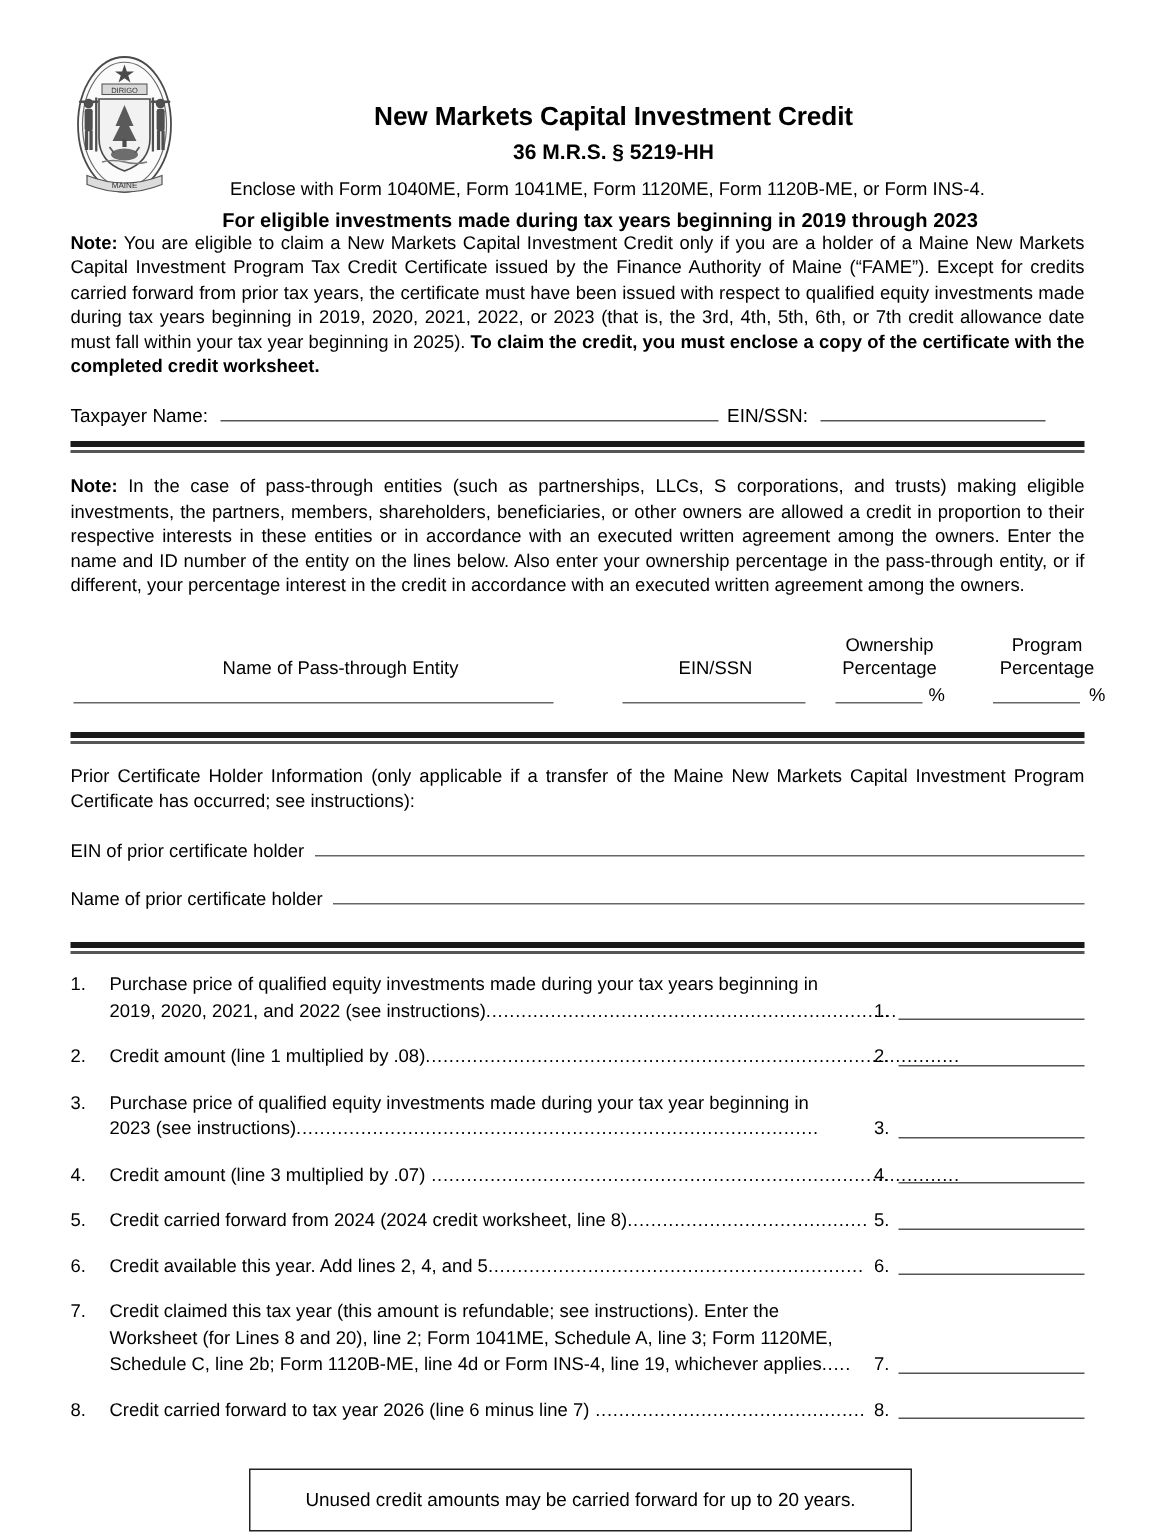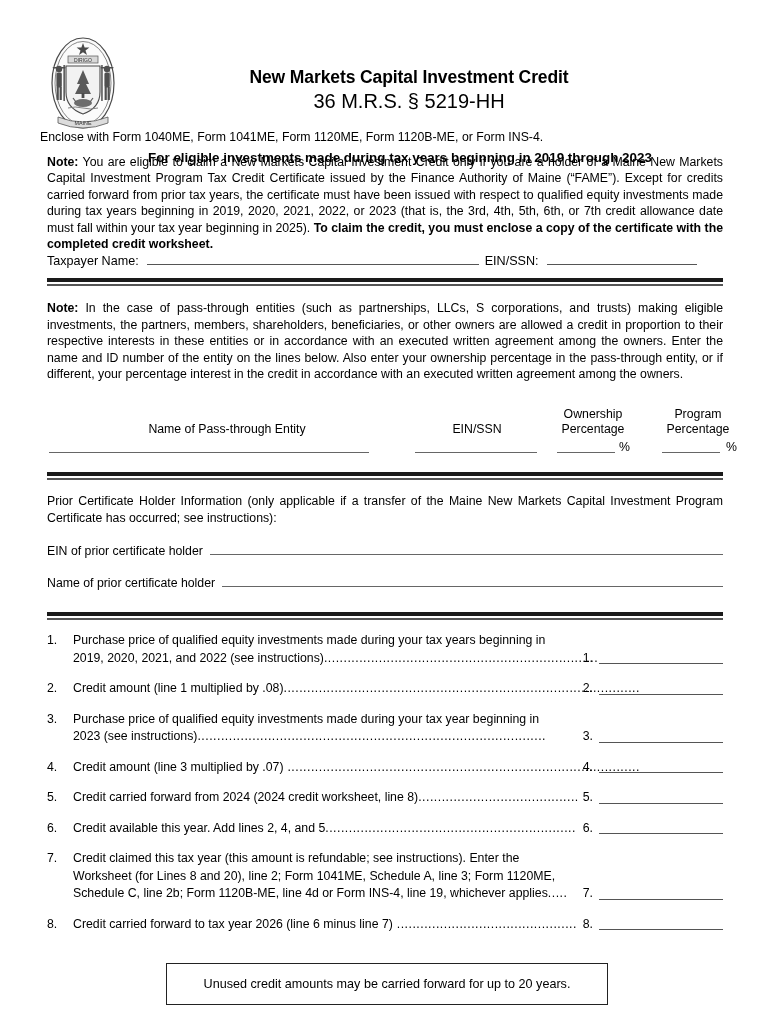--- a/index.html
+++ b/index.html
@@ -45,29 +45,30 @@
     padding-right: 10px;
   }
   .title-line1, .title-line2 {
     font-size: 17.5px;
     font-weight: bold;
     line-height: 23px;
     letter-spacing: -0.1px;
     margin-top: 36px;
   }
   .title-line3 {
-    font-size: 20px;
-    font-weight: normal;
+    font-size: 14px;
+    font-weight: bold;
     line-height: 22px;
     margin-top: 1px;
   }
   .enclose {
     font-size: 12.3px;
     line-height: 18px;
-    margin-top: 16px;
+    margin-top: 5px;
+    text-align: center;
     padding-left: 40px;
   }
   .eligible {
     font-size: 13.4px;
     font-weight: bold;
     text-align: center;
     margin-top: 4px;
     padding-left: 30px;
   }
 
@@ -101,20 +102,21 @@
   .divider .bar2 {
     height: 2px;
     background: #555555;
   }
 
   
   .tp-row {
     display: flex;
     align-items: baseline;
     font-size: 12.6px;
+    margin-top: 16px;
     margin-bottom: 8px;
   }
   .tp-label { white-space: nowrap; }
   .tp-blank {
     flex: 0 0 auto;
     border-bottom: 1px solid #555;
     height: 12px;
     margin: 0 6px 0 8px;
   }
   .tp-blank.name { width: 332px; }

